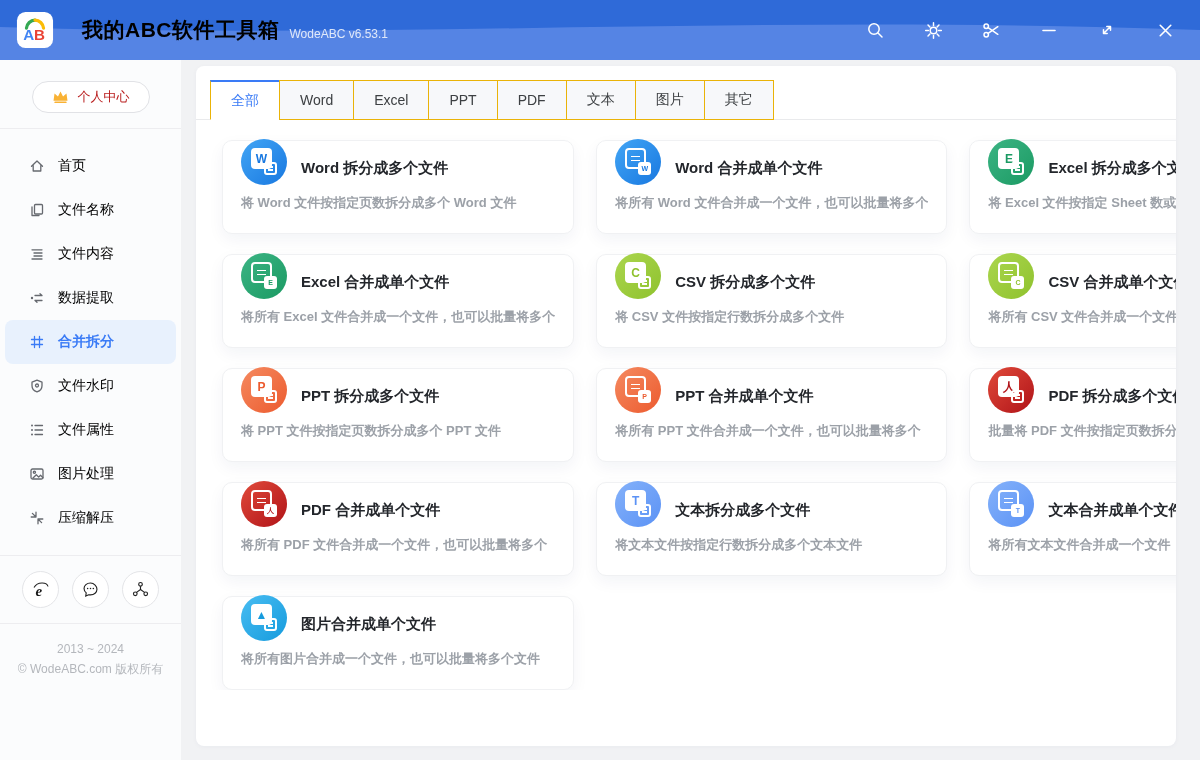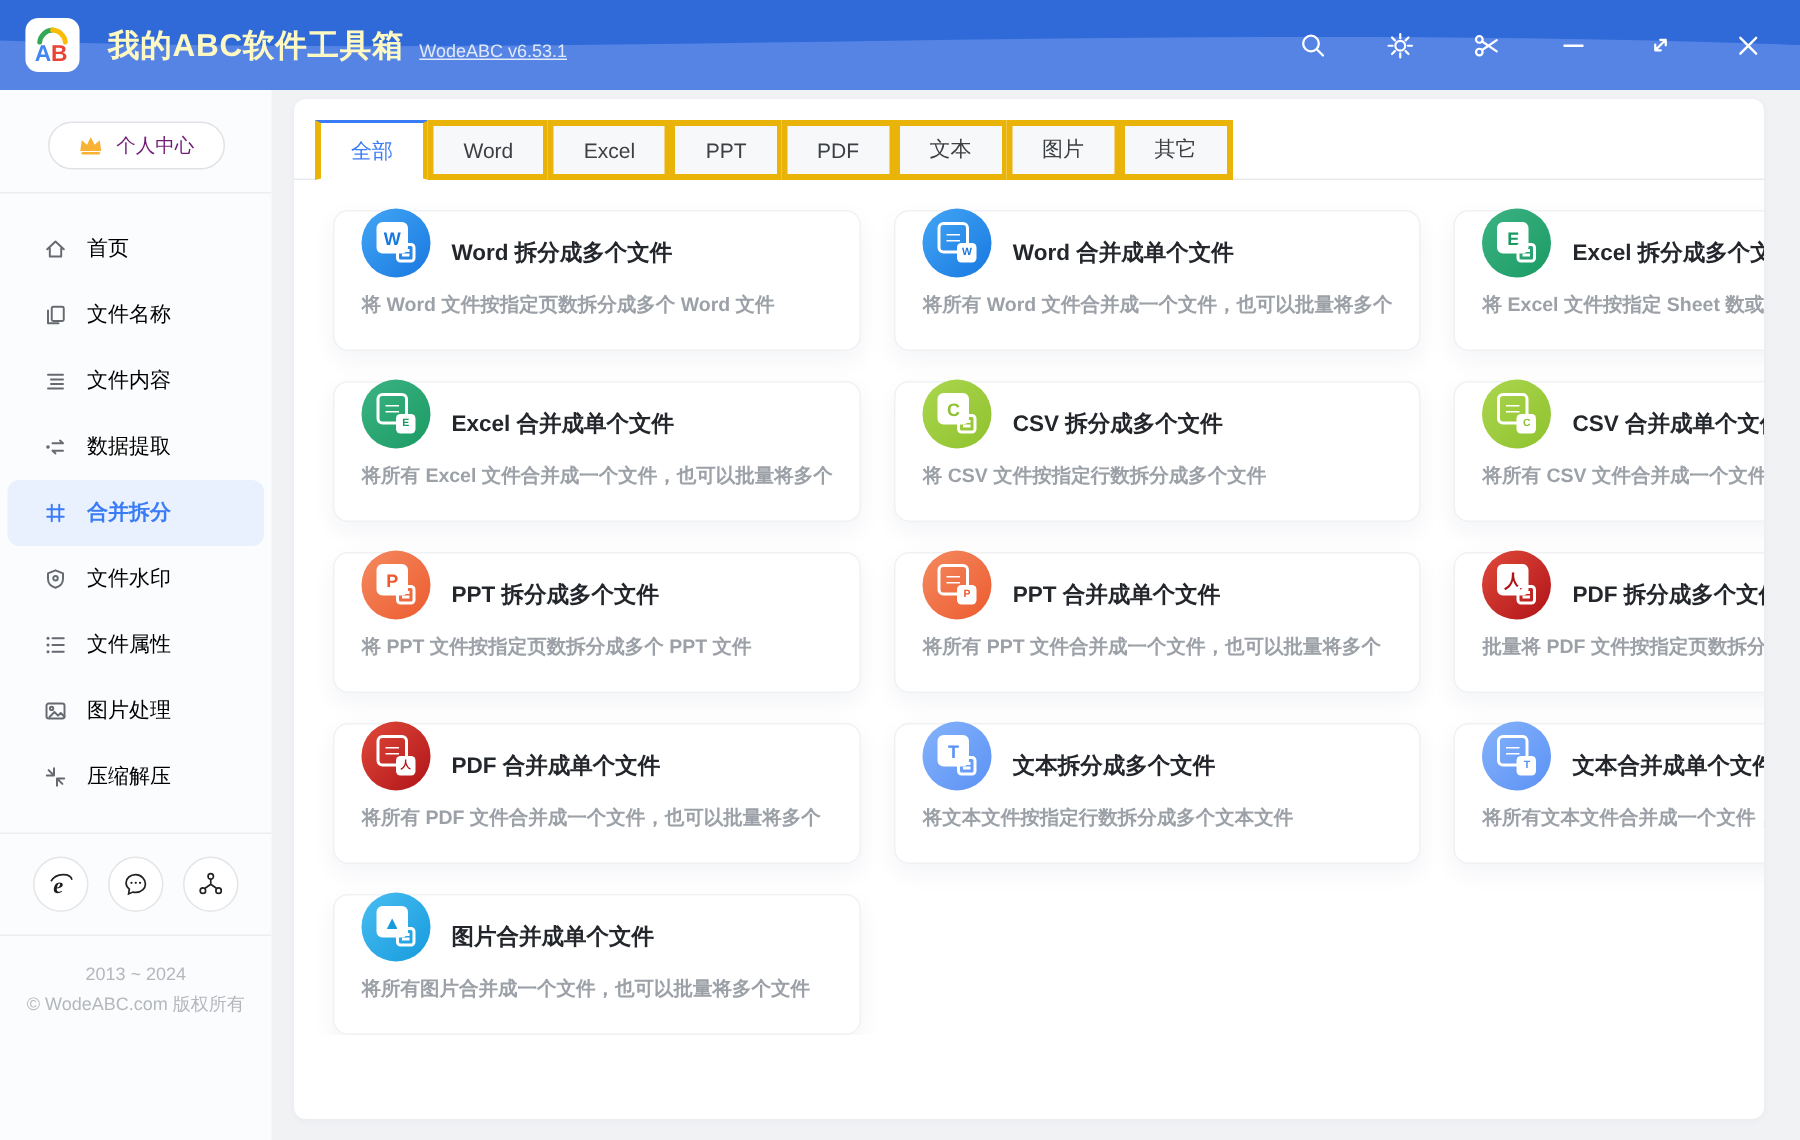--- a/index.html
+++ b/index.html
@@ -4,48 +4,48 @@
 <style>
   html,body{margin:0;padding:0;}
   body{width:1200px;height:760px;overflow:hidden;font-family:"Liberation Sans","DejaVu Sans",sans-serif;background:#fff;}
   .window{width:1200px;height:760px;display:flex;flex-direction:column;overflow:hidden;background:#fff;}
 
   
   .titlebar{height:60px;flex-shrink:0;position:relative;background:#2f6ad8;display:flex;align-items:center;padding:0 24px 0 16px;box-sizing:border-box;}
   .titlebar .wave{position:absolute;inset:0;width:100%;height:100%;}
   .titlebar > *{position:relative;z-index:2;}
   .logo{width:38px;height:38px;flex-shrink:0;}
-  .app-title{color:#fef9c3;font-size:21px;font-weight:700;margin-left:18px;letter-spacing:.5px;}
-  .app-version{color:rgba(255,255,255,.82);font-size:12px;margin-left:10px;margin-top:8px;text-decoration:underline;}
+  .app-title{color:#000000;font-size:21px;font-weight:700;margin-left:28px;letter-spacing:.5px;}
+  .app-version{color:rgba(255,255,255,.82);font-size:12px;margin-left:10px;margin-top:8px;}
   .tb-actions{margin-left:auto;display:flex;align-items:center;gap:36px;}
   .tb-btn{display:flex;align-items:center;justify-content:center;width:22px;height:22px;cursor:pointer;}
 
   
   .app-body{flex:1;display:flex;min-height:0;background:#f1f2f4;}
 
   
   .sidebar{width:181px;flex-shrink:0;background:#fbfcfd;display:flex;flex-direction:column;overflow:hidden;box-sizing:border-box;padding-top:21px;}
-  .pc-btn{margin:0 auto;display:flex;align-items:center;gap:9px;border:1px solid #e1e2e6;background:#fff;border-radius:16px;padding:6px 19px;font-size:13px;color:#701a75;cursor:pointer;}
+  .pc-btn{margin:0 auto;display:flex;align-items:center;gap:9px;border:1px solid #e1e2e6;background:#fff;border-radius:16px;padding:6px 19px;font-size:13px;color:#b91c1c;cursor:pointer;}
   .side-div{height:1px;background:#ededf0;margin:15px 0;flex-shrink:0;}
   .nav{flex-shrink:0;}
   .nav-item{height:44px;display:flex;align-items:center;gap:13px;padding-left:24px;margin:0 5px;border-radius:8px;font-size:14px;color:#000000;cursor:pointer;}
   .nav-item.active{background:#e8f1fd;color:#3a7bf6;font-weight:700;}
   .nav-icon{display:flex;color:#66696f;}
   .nav-item.active .nav-icon{color:#3a7bf6;}
   .side-circles{display:flex;justify-content:center;gap:13px;flex-shrink:0;}
   .circ{width:35px;height:35px;border-radius:50%;border:1px solid #e4e5e8;background:#fff;display:flex;align-items:center;justify-content:center;cursor:pointer;}
   .side-foot{text-align:center;font-size:12px;color:#b4b7bc;line-height:1.7;padding-bottom:8px;}
 
   
   .main{flex:1;min-width:0;padding:6px 24px 14px 15px;box-sizing:border-box;}
   .panel{background:#fff;height:100%;border-radius:8px;box-shadow:0 1px 5px rgba(20,40,90,.04);display:flex;flex-direction:column;overflow:hidden;box-sizing:border-box;}
 
   
   .tabs{display:flex;padding:14px 14px 0 14px;border-bottom:1px solid #e9eaec;flex-shrink:0;}
-  .tab{height:40px;box-sizing:border-box;padding:0 20px;display:flex;align-items:center;font-size:14px;color:#3d4043;background:#f7f8fa;border:4px solid #eab308;margin-bottom:-1px;margin-left:-1px;cursor:pointer;}
+  .tab{height:40px;box-sizing:border-box;padding:0 20px;display:flex;align-items:center;font-size:14px;color:#3d4043;background:#f7f8fa;border:1px solid #eab308;margin-bottom:-1px;margin-left:-1px;cursor:pointer;}
   .tab:first-child{margin-left:0;}
   .tab.active{background:#fff;color:#3a7bf6;border-top:2px solid #3a7bf6;border-bottom:1px solid #fff;font-weight:500;}
 
   
   .cards{padding:20px 22px 0 26px;display:grid;grid-template-columns:repeat(3,1fr);gap:20px 22px;align-content:start;overflow:hidden;}
   .card{height:94px;box-sizing:border-box;background:#fff;border:1px solid #f0f1f3;border-radius:10px;box-shadow:0 6px 16px rgba(25,45,95,.05);padding:10px 18px 0 18px;cursor:pointer;}
   .card-head{display:flex;align-items:center;gap:14px;}
   .circle{position:relative;width:46px;height:46px;border-radius:50%;margin-top:-12px;flex-shrink:0;}
   .doc-big{position:absolute;left:10px;top:9px;width:21px;height:21px;border-radius:4px;box-sizing:border-box;display:flex;align-items:center;justify-content:center;}
   .doc-small{position:absolute;left:23px;top:23px;width:13px;height:13px;border-radius:3px;box-sizing:border-box;display:flex;align-items:center;justify-content:center;}

